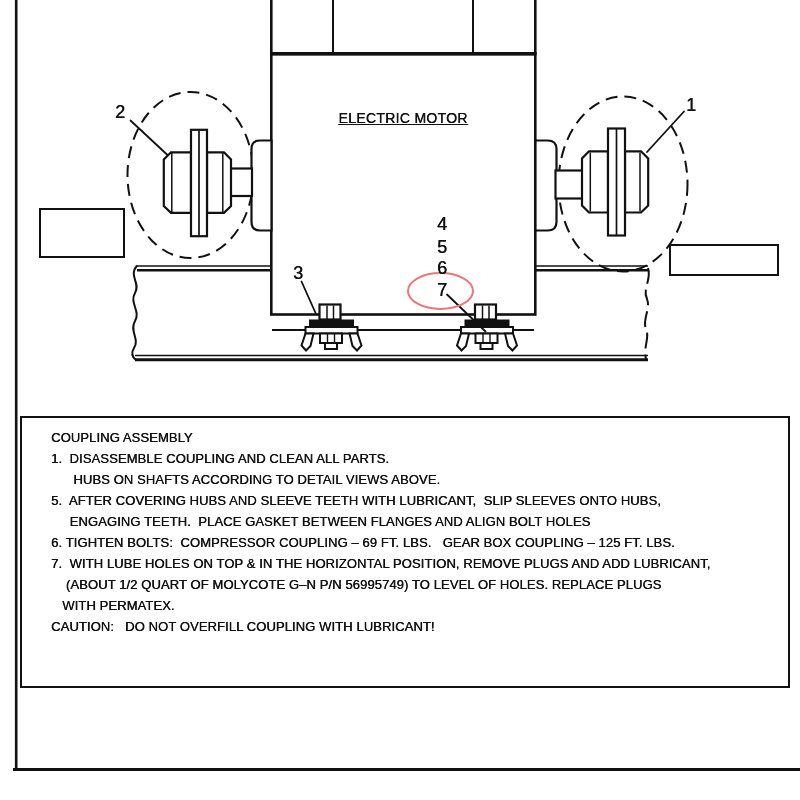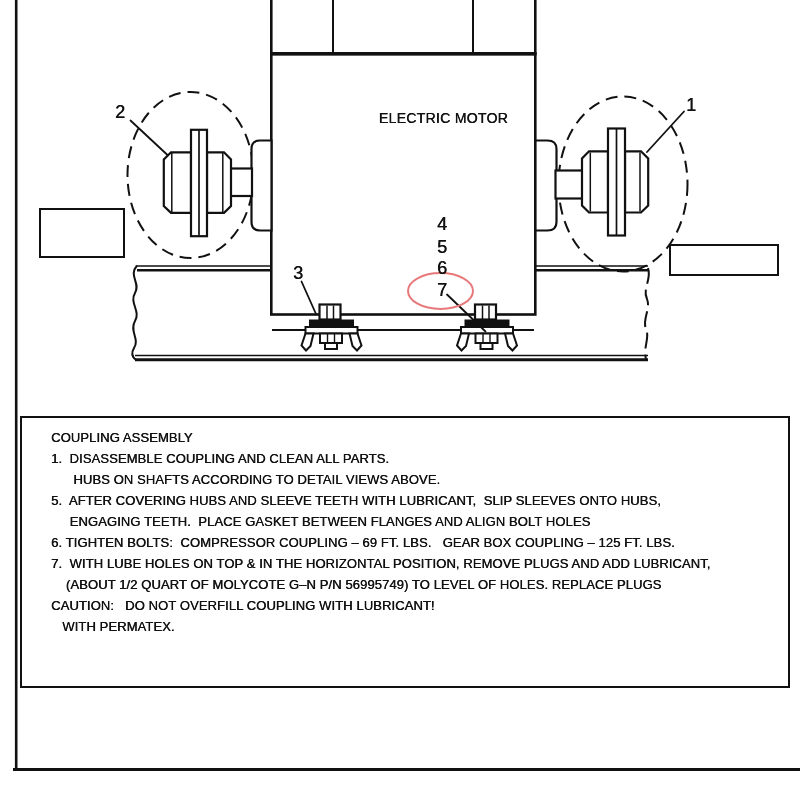--- a/index.html
+++ b/index.html
@@ -1,21 +1,21 @@
 <!DOCTYPE html>
 <html><head>
 <meta charset="utf-8">
 <style>
   html,body{margin:0;padding:0;background:#fff;}
   .page{position:relative;width:800px;height:800px;background:#fff;overflow:hidden;
         font-family:"Liberation Sans",sans-serif;color:#111;}
   .page *{box-sizing:border-box;}
   svg.diagram{position:absolute;left:0;top:0;width:800px;height:800px;}
   .lbl{position:absolute;white-space:pre;color:#111;text-shadow:0.4px 0 0 currentColor;}
-  .motor-label{font-size:14px;letter-spacing:0.3px;width:210px;text-align:right;}
+  .motor-label{font-size:14px;letter-spacing:0.3px;width:210px;text-align:center;text-decoration:underline;}
   .callout{font-size:18px;width:18px;height:20px;line-height:20px;text-align:center;}
   .endbox{position:absolute;border:2px solid #111;background:#fff;font-size:11px;
           line-height:22px;white-space:pre;overflow:hidden;text-shadow:0.4px 0 0 currentColor;}
   .endbox.compressor{left:39px;top:208px;width:86px;height:50px;padding:4px 0 0 7px;}
   .endbox.pump{left:669px;top:244px;width:110px;height:32px;padding:2px 0 0 13px;line-height:14.5px;}
   .notes{position:absolute;left:20px;top:416px;width:770px;height:272px;
          border:2.5px solid #111;background:#fff;padding:9px 8px 0 29px;}
   .notes .line{white-space:pre;font-size:13px;line-height:21px;height:21px;
                letter-spacing:0.1px;text-shadow:0.4px 0 0 currentColor;overflow:hidden;}
 </style>
@@ -134,17 +134,17 @@
 
   <div class="notes">
     <div class="line">COUPLING ASSEMBLY</div>
     <div class="line">1.  DISASSEMBLE COUPLING AND CLEAN ALL PARTS.</div>
     <div class="line">      HUBS ON SHAFTS ACCORDING TO DETAIL VIEWS ABOVE.</div>
     <div class="line">5.  AFTER COVERING HUBS AND SLEEVE TEETH WITH LUBRICANT,  SLIP SLEEVES ONTO HUBS,</div>
     <div class="line">     ENGAGING TEETH.  PLACE GASKET BETWEEN FLANGES AND ALIGN BOLT HOLES</div>
     <div class="line">6. TIGHTEN BOLTS:  COMPRESSOR COUPLING – 69 FT. LBS.   GEAR BOX COUPLING – 125 FT. LBS.</div>
     <div class="line">7.  WITH LUBE HOLES ON TOP &amp; IN THE HORIZONTAL POSITION, REMOVE PLUGS AND ADD LUBRICANT,</div>
     <div class="line">    (ABOUT 1/2 QUART OF MOLYCOTE G–N P/N 56995749) TO LEVEL OF HOLES. REPLACE PLUGS</div>
+    <div class="line">   WITH PERMATEX.</div>
     <div class="line">CAUTION:   DO NOT OVERFILL COUPLING WITH LUBRICANT!</div>
-    <div class="line">   WITH PERMATEX.</div>
   </div>
 
 </div>
 
 </body></html>

